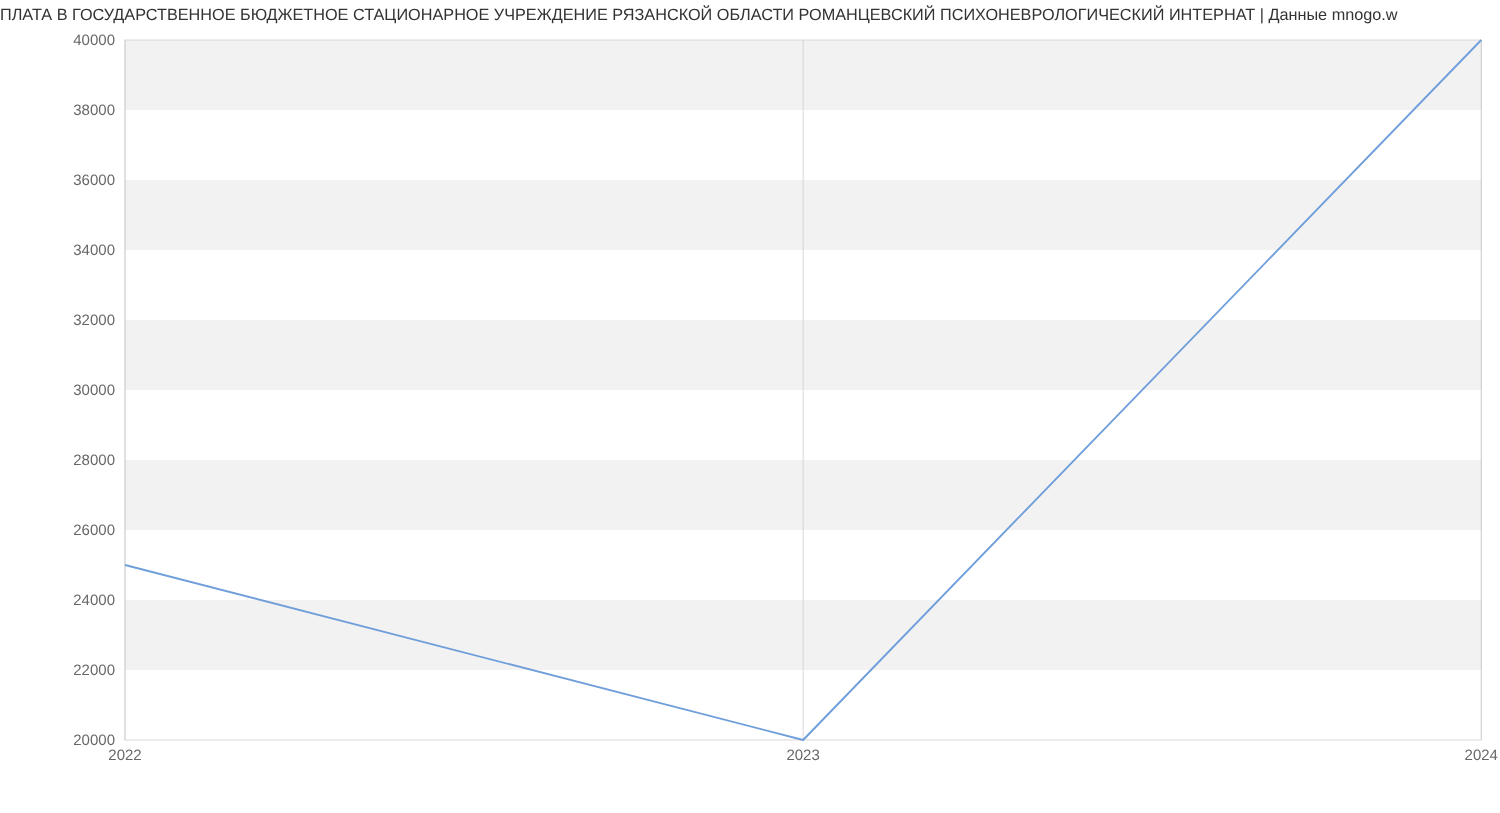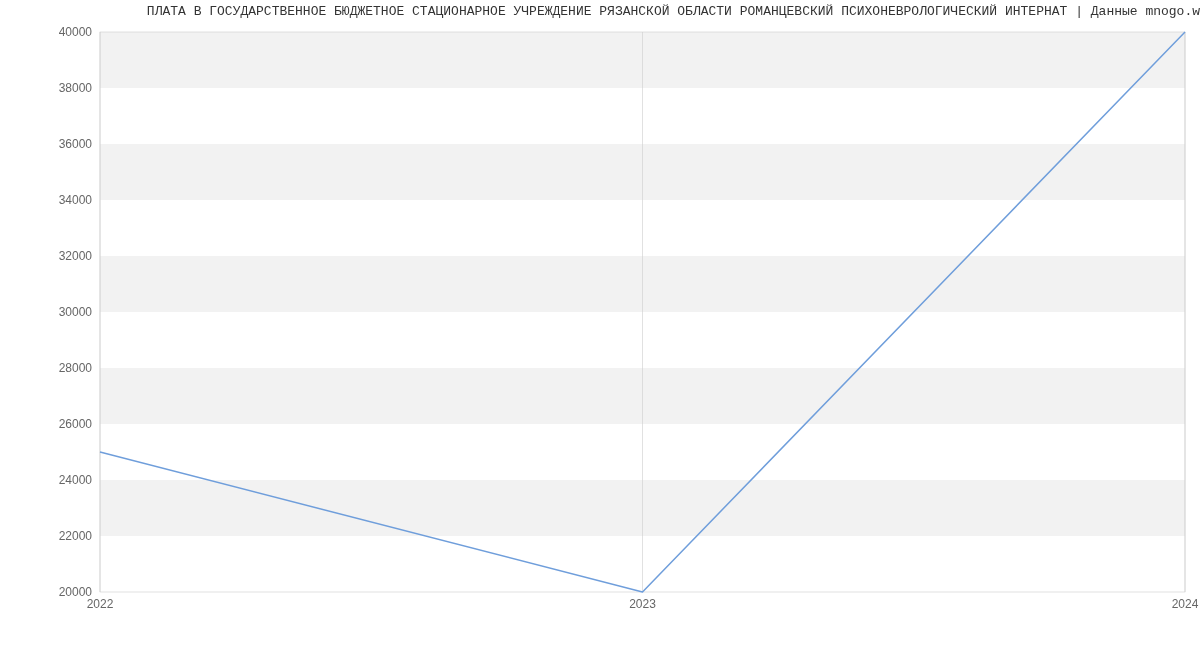--- a/index.html
+++ b/index.html
@@ -7,26 +7,25 @@
       width: 1200px;
       height: 650px;
       font-family: Arial, Helvetica, sans-serif;
       background: #fff;
       overflow: hidden;
       position: relative;
     }
     .title {
       font-size: 13px;
       color: #333;
-      text-align: right;
+      text-align: left;
       padding-top: 4px;
       white-space: nowrap;
       width: 100%;
       overflow: hidden;
-      font-family: Liberation Mono, monospace;
     }
     .chart-wrap {
       position: absolute;
       left: 0;
       top: 22px;
       width: 1200px;
       height: 620px;
     }
     svg { display: block; }
     .tick-label {

